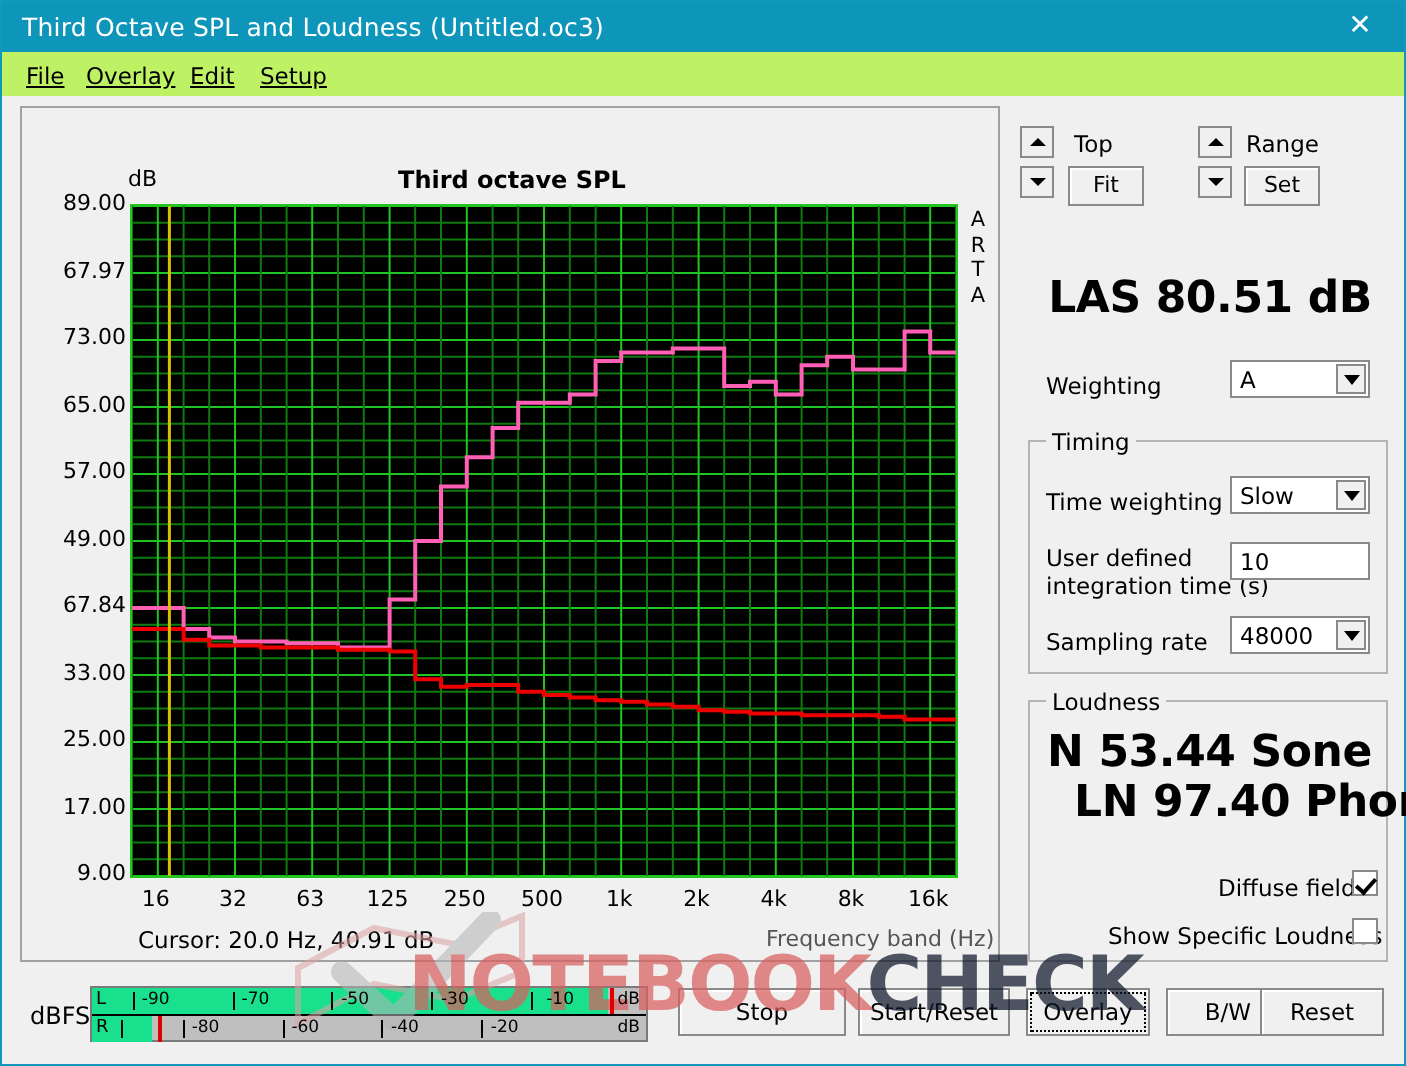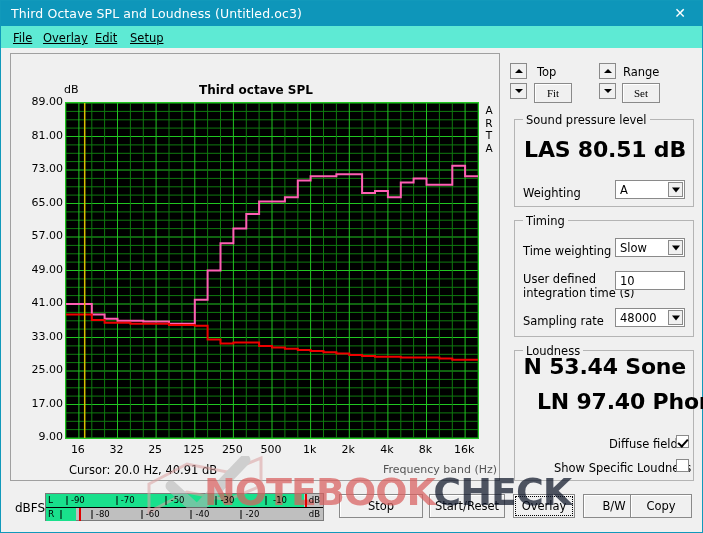--- a/index.html
+++ b/index.html
@@ -16,21 +16,21 @@
   
   .titlebar{position:absolute;left:0;top:0;width:701px;height:25px;
     background:#0e96ba;color:#fff;}
   .titlebar .tt{position:absolute;left:10px;top:5px;font-size:12.5px;
     letter-spacing:.1px;white-space:nowrap;}
   .closebtn{position:absolute;right:0;top:0;width:44px;height:25px;
     color:#fff;font-size:14px;line-height:25px;text-align:center;cursor:pointer;}
 
   
   .menubar{position:absolute;left:0;top:25px;width:701px;height:22px;
-    background:#5eead4;text-align:right;}
+    background:#bef264;text-align:right;}
   .menuitem{position:absolute;top:4px;font-size:11.5px;padding:1px 4px;cursor:default;}
   .menuitem u{text-decoration:underline;}
 
   
   .chartpanel{position:absolute;left:9px;top:52px;width:490px;height:428px;
     background:#f0f0f0;border:1px solid #a0a0a0;box-sizing:border-box;}
   .chart-title{position:absolute;left:0;top:29px;width:490px;text-align:center;
     font-size:12px;font-weight:bold;color:#000;}
   .dblabel{position:absolute;left:53px;top:29px;font-size:11px;}
 
@@ -53,21 +53,21 @@
   .spin{position:absolute;width:17px;height:16px;background:#f0f0f0;
     border:1px solid #8a8a8a;box-sizing:border-box;cursor:pointer;}
   .spin .ar{position:absolute;left:50%;top:50%;width:0;height:0;
     transform:translate(-50%,-50%);}
   .spin.up .ar{border-left:4px solid transparent;border-right:4px solid transparent;
     border-bottom:4px solid #000;}
   .spin.down .ar{border-left:4px solid transparent;border-right:4px solid transparent;
     border-top:4px solid #000;}
   .smallbtn{position:absolute;background:#f0f0f0;border:1px solid #8a8a8a;
     box-sizing:border-box;font-size:11px;text-align:center;cursor:pointer;
-    box-shadow:inset 1px 1px 0 #fff;font-family:Liberation Serif, serif;}
+    box-shadow:inset 1px 1px 0 #fff;}
   .lbl{position:absolute;font-size:11.5px;}
 
   .group{position:absolute;border:1px solid #b4b4b4;box-sizing:border-box;
     background:transparent;}
   .group > .gt{position:absolute;left:8px;top:-7px;background:#f0f0f0;
     padding:0 3px;font-size:11.5px;}
 
   .bigval{position:absolute;font-size:22px;font-weight:bold;text-align:right;
     letter-spacing:-.2px;white-space:nowrap;}
 
@@ -134,35 +134,35 @@
     <div class="menuitem" style="left:125px"><u><span>Setup</span></u></div>
   </div>
 
   <div class="chartpanel">
 
     <div class="dblabel">dB</div>
     <div class="chart-title">Third octave SPL</div>
 
     <div class="ylabels" id="ylabels">
         <div class="ylab" style="top: 43px;">89.00</div>
-        <div class="ylab" style="top: 76.5px;">81.00</div>
+        <div class="ylab" style="top: 76.5px;">67.97</div>
         <div class="ylab" style="top: 110px;">73.00</div>
         <div class="ylab" style="top: 143.5px;">65.00</div>
         <div class="ylab" style="top: 177px;">57.00</div>
         <div class="ylab" style="top: 210.5px;">49.00</div>
-        <div class="ylab" style="top: 244px;">41.00</div>
+        <div class="ylab" style="top: 244px;">67.84</div>
         <div class="ylab" style="top: 277.5px;">33.00</div>
         <div class="ylab" style="top: 311px;">25.00</div>
         <div class="ylab" style="top: 344.5px;">17.00</div>
         <div class="ylab" style="top: 378px;">9.00</div>
       </div>
     <div class="xlabels" id="xlabels">
         <div class="xlab" style="left: 66.875px; top: 389px;">16</div>
         <div class="xlab" style="left: 105.5px; top: 389px;">32</div>
-        <div class="xlab" style="left: 144.125px; top: 389px;">25</div>
+        <div class="xlab" style="left: 144.125px; top: 389px;">63</div>
         <div class="xlab" style="left: 182.75px; top: 389px;">125</div>
         <div class="xlab" style="left: 221.375px; top: 389px;">250</div>
         <div class="xlab" style="left: 260px; top: 389px;">500</div>
         <div class="xlab" style="left: 298.625px; top: 389px;">1k</div>
         <div class="xlab" style="left: 337.25px; top: 389px;">2k</div>
         <div class="xlab" style="left: 375.875px; top: 389px;">4k</div>
         <div class="xlab" style="left: 414.5px; top: 389px;">8k</div>
         <div class="xlab" style="left: 453.125px; top: 389px;">16k</div>
       </div>
 
@@ -270,23 +270,20 @@
 
   <div class="spin up" style="left:598px;top:62px">
       <span class="ar"></span>
     </div>
   <div class="spin down" style="left:598px;top:82px">
       <span class="ar"></span>
     </div>
   <div class="lbl" style="left:622px;top:64px">Range</div>
   <div class="smallbtn" style="left:621px;top:82px;width:38px;height:20px;line-height:18px">Set</div>
 
-  <div class="group" style="left:513px;top:118px;width:180px;height:88px">
-    <span class="gt">Sound pressure level</span>
-  </div>
   <div class="bigval" style="left:523px;top:136px;width:162px">LAS 80.51 dB</div>
   <div class="lbl" style="left:522px;top:185px">Weighting</div>
   <div class="combo" style="left:614px;top:179px;width:70px">
     <span class="cv">A</span>
     <span class="cb">
         <i></i>
       </span>
   </div>
 
   <div class="group" style="left:513px;top:219px;width:180px;height:117px">
@@ -308,21 +305,21 @@
   <div class="combo" style="left:614px;top:307px;width:70px">
     <span class="cv">48000</span>
     <span class="cb">
         <i></i>
       </span>
   </div>
 
   <div class="group" style="left:513px;top:349px;width:180px;height:131px">
     <span class="gt">Loudness</span>
   </div>
-  <div class="bigval" style="left:520px;top:353px;width:165px">N 53.44 Sone</div>
+  <div class="bigval" style="left:520px;top:363px;width:165px">N 53.44 Sone</div>
   <div class="bigval" style="left:536px;top:388px;width:165px">LN 97.40 Phon</div>
 
   <div class="lbl" style="left:608px;top:436px">Diffuse field</div>
   <div class="chk on" style="left:675px;top:434px"></div>
 
   <div class="lbl" style="left:553px;top:460px">Show Specific Loudness</div>
   <div class="chk" style="left:675px;top:458px"></div>
 
   <div class="dbfslab">dBFS</div>
   <div class="meters">
@@ -359,21 +356,21 @@
         <div class="mbar" style="left: 15.235px;"></div>
       </div>
   </div>
 
   <div class="bigbtn" style="left:338px;width:84px">Stop</div>
   <div class="bigbtn" style="left:428px;width:76px">Start/Reset</div>
   <div class="bigbtn" style="left:512px;width:62px">
       <span class="foc">Overlay</span>
     </div>
   <div class="bigbtn" style="left:582px;width:62px">B/W</div>
-  <div class="bigbtn" style="left:629px;width:62px">Copy</div>
+  <div class="bigbtn" style="left:629px;width:62px">Reset</div>
 
   <div class="wm">
     <svg width="520" height="75" viewBox="0 0 520 75">
       <g opacity="0.78">
         <path d="M8 28 L46 8 L86 16 L120 2 L120 30 L86 44 L46 36 L8 56 Z" fill="none" stroke="#dba3a3" stroke-width="3"></path>
         <path d="M30 30 L56 54 L104 4" fill="none" stroke="#b5b5b5" stroke-width="11" stroke-linecap="round" stroke-linejoin="round"></path>
       </g>
     </svg>
     <div class="wm-text"><span class="wm-a">NOTEBOOK</span><span class="wm-b">CHECK</span></div>
   </div>

